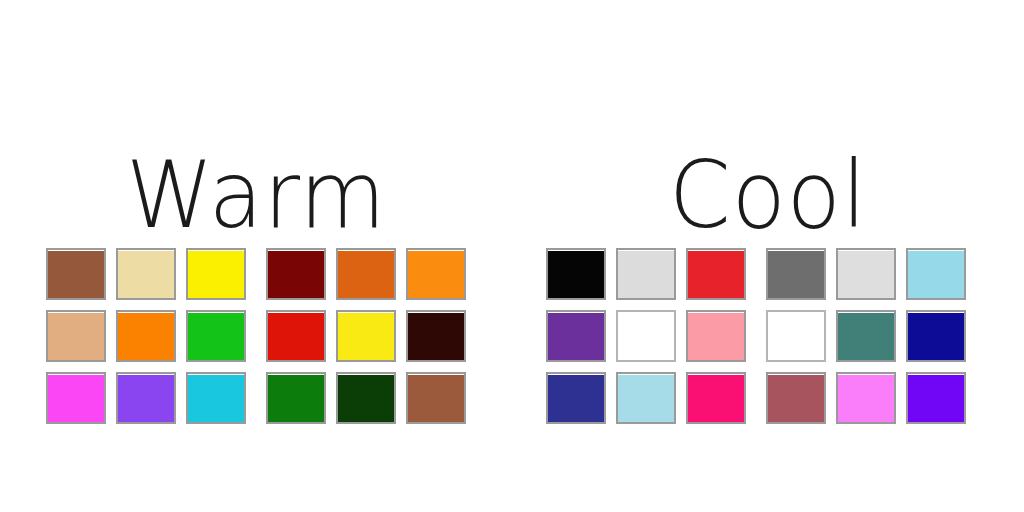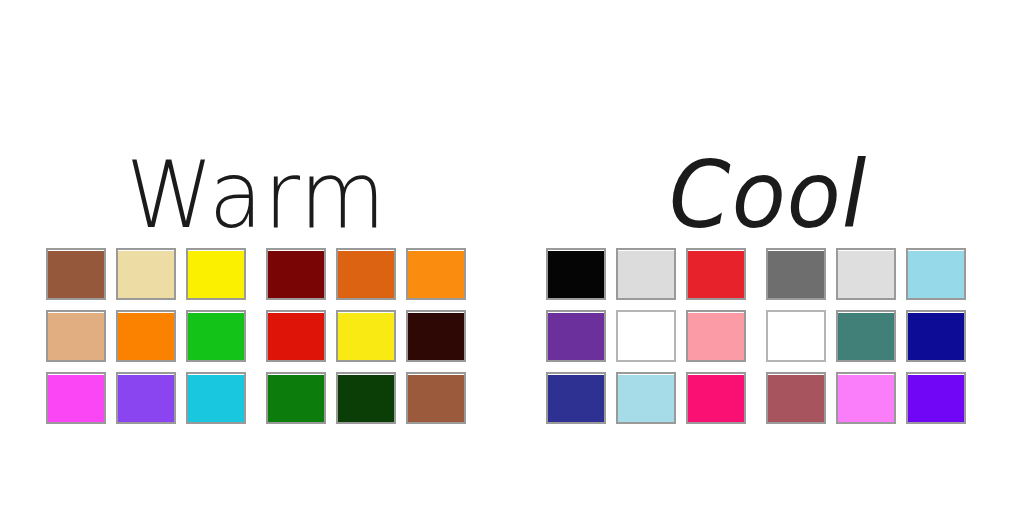--- a/index.html
+++ b/index.html
@@ -22,21 +22,21 @@
     background: #ffffff;
   }
 
   
   .palette {
     position: absolute;
     top: 0;
     height: 512px;
   }
   #palette-warm { left: 0px;   width: 512px; }
-  #palette-cool { left: 512px; width: 512px; font-style: italic; }
+  #palette-cool { left: 512px; width: 512px; }
 
   .palette-title {
     position: absolute;
     top: 86px;
     left: 0;
     width: 100%;
     text-align: center;
     font-family: "DejaVu Sans", sans-serif;
     font-weight: 100;
     font-size: 92px;

